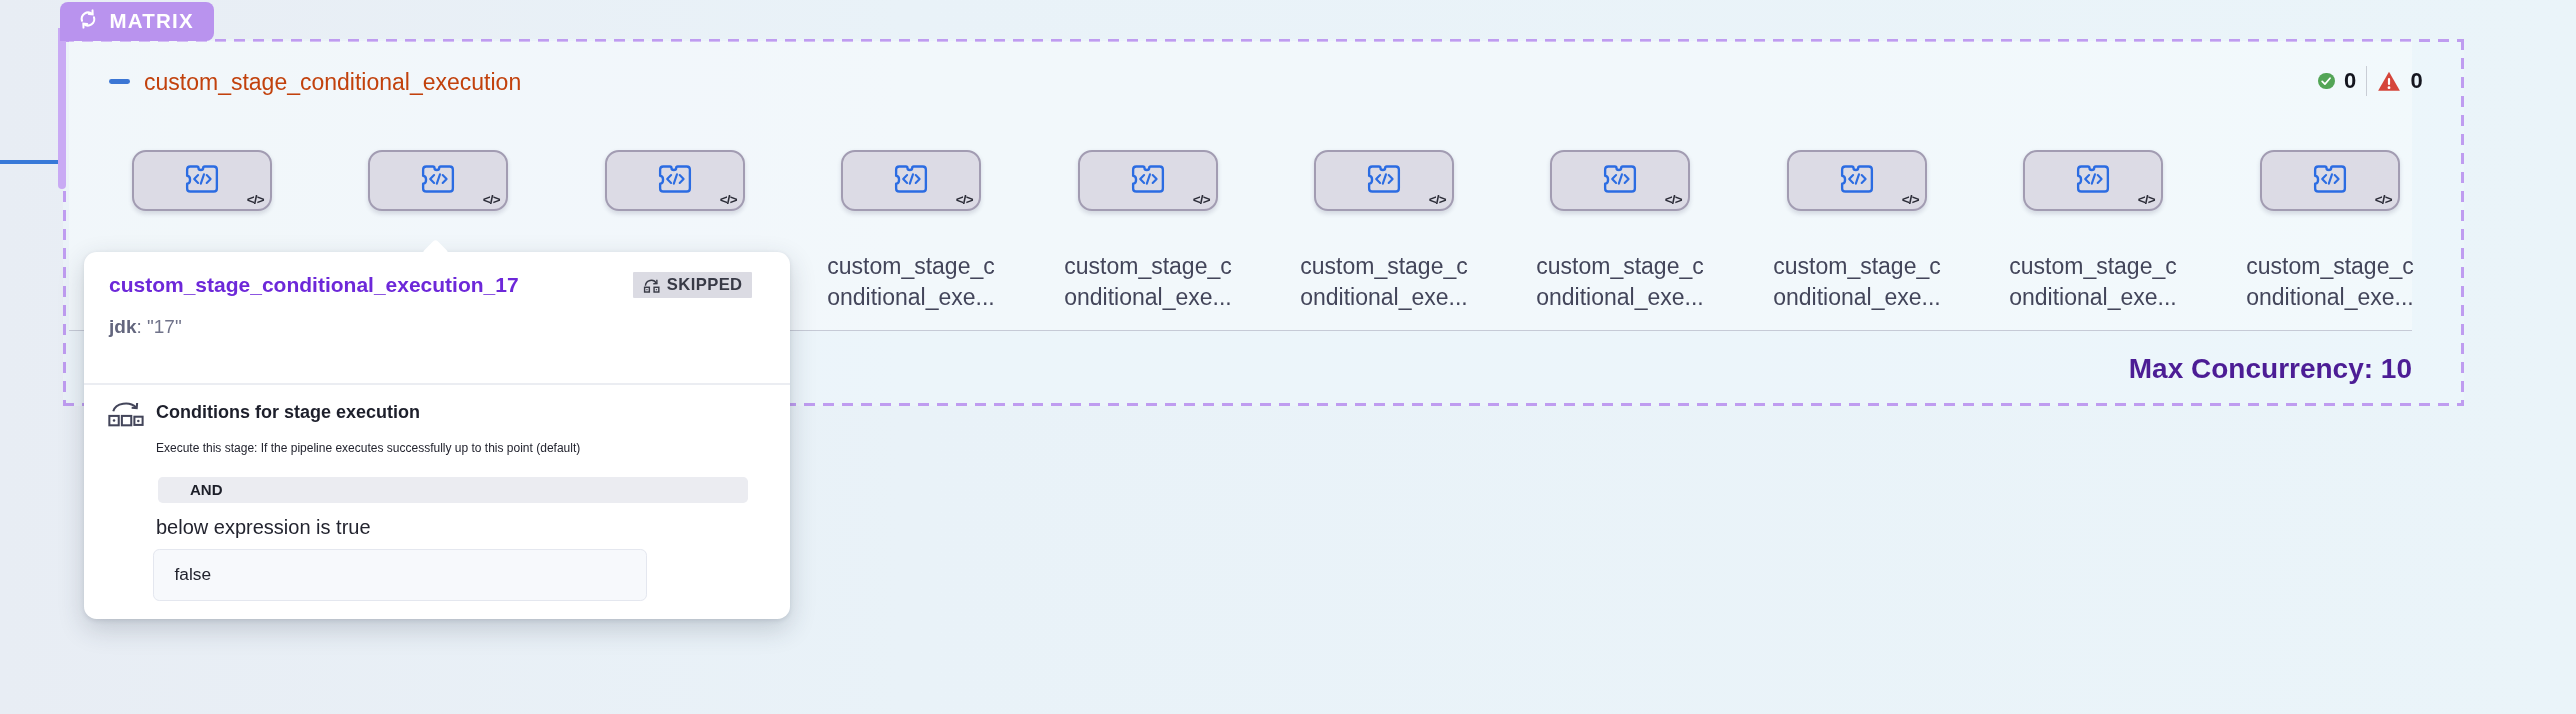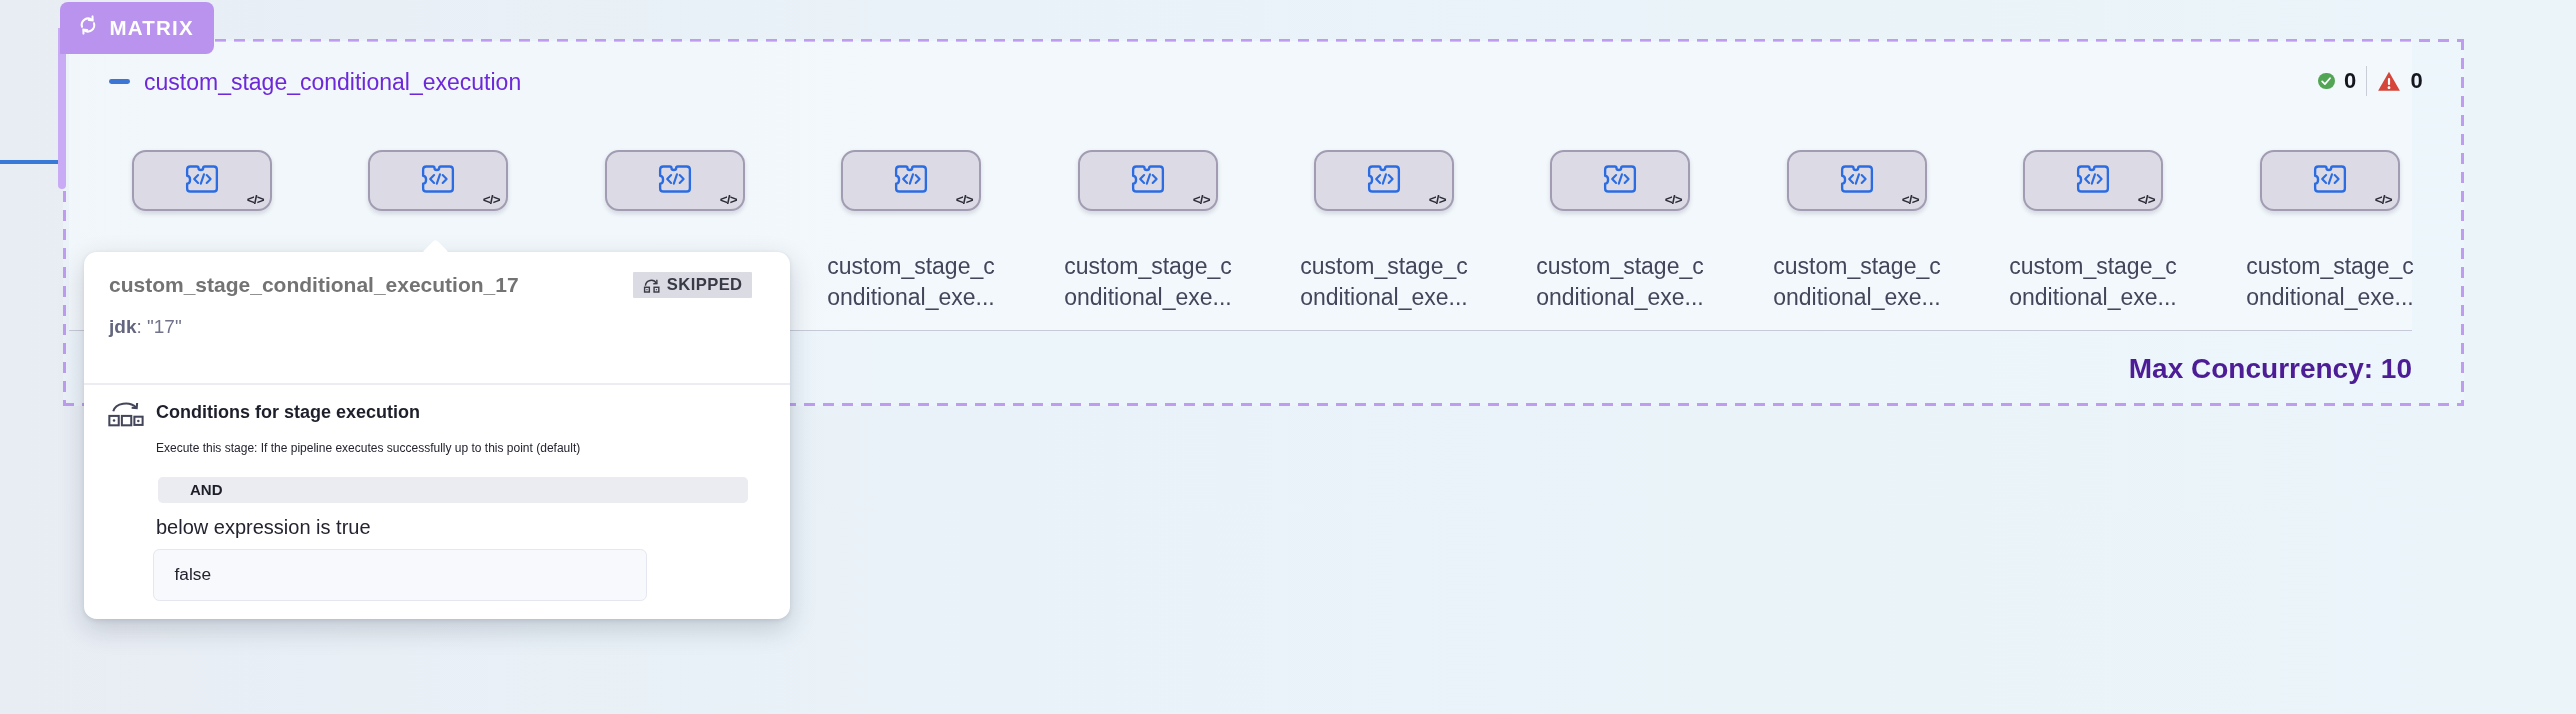--- a/index.html
+++ b/index.html
@@ -9,21 +9,21 @@
     background:linear-gradient(90deg,#e8edf4 0%,#e9f2f8 35%,#eaf4f9 100%);
     position:relative;
   }
 
   
   .connector { position:absolute; left:0; top:160px; width:65px; height:4px; background:#3879d8; z-index:1; }
   .purple-bar { position:absolute; left:58px; top:28px; width:8px; height:161px; background:#c9aaf4; border-radius:0 0 4.7px 4.7px; z-index:3; }
 
   
   .matrix-badge {
-    position:absolute; left:60px; top:1.6px; height:52px; padding:0 20.5px 0 16px;
+    position:absolute; left:60px; top:1.6px; height:39px; padding:0 20.5px 0 16px;
     background:#b993ee; border-radius:8px 8px 8px 0;
     display:flex; align-items:center; gap:9.5px; z-index:4;
     color:#ffffff; font-size:20.5px; font-weight:600; letter-spacing:1.2px;
   }
 
   
   .matrix-box {
     position:absolute; left:63px; top:39px; width:2401px; height:367px; z-index:2;
     background-color:rgba(240,249,252,0.45);
     background-image:
@@ -36,21 +36,21 @@
     background-repeat:no-repeat;
   }
   .cards-panel {
     position:absolute; left:6.3px; top:1.6px; width:2343px; height:290px;
     background:rgba(255,255,255,0.32);
     border-bottom:1.6px solid #c6cad6;
   }
 
   
   .collapse-minus { position:absolute; left:109px; top:79px; width:21px; height:4.7px; border-radius:2.4px; background:#3b76d4; z-index:5; }
-  .matrix-title { position:absolute; left:144px; top:69px; font-size:23px; font-weight:500; color:#6d28d9; z-index:5; }
+  .matrix-title { position:absolute; left:144px; top:69px; font-size:23px; font-weight:500; color:#c2410c; z-index:5; }
 
   
   .status-cluster { position:absolute; left:2318px; top:65px; height:32px; display:flex; align-items:center; gap:9.5px; z-index:5; }
   .check-circle { width:16.6px; height:16.6px; border-radius:50%; background:#53a556; display:flex; align-items:center; justify-content:center; }
   .status-zero { font-size:22px; font-weight:700; color:#15161f; }
   .status-divider { width:1.6px; height:30px; background:#c9cdd5; }
 
   
   .stage-card {
     position:absolute; top:150px; width:140px; height:61px;
@@ -69,21 +69,21 @@
   
   .popover {
     position:absolute; left:84px; top:252px; width:706px; height:367px;
     background:#ffffff; border-radius:12.6px; z-index:10;
     box-shadow:0 9.5px 27px rgba(40,50,70,0.20), 0 1.6px 4.7px rgba(40,50,70,0.10);
   }
   .popover-arrow {
     position:absolute; left:342px; top:-8.7px; width:19px; height:19px;
     background:#ffffff; transform:rotate(45deg); border-radius:3.2px;
   }
-  .pop-title { position:absolute; left:25px; top:21px; font-size:21px; font-weight:700; color:#737373; }
+  .pop-title { position:absolute; left:25px; top:21px; font-size:21px; font-weight:700; color:#6d28d9; }
   .skip-badge {
     position:absolute; right:38px; top:20px; height:26px; padding:0 9.5px;
     background:#dbdbe3; border-radius:1px;
     display:flex; align-items:center; gap:5px;
     font-size:16.6px; font-weight:700; color:#383a46; letter-spacing:0.4px;
   }
   .jdk-line { position:absolute; left:25px; top:64px; font-size:19px; color:#70738a; }
   .jdk-key { font-weight:700; color:#63667e; }
   .pop-divider { position:absolute; left:0; top:131px; width:100%; height:1.6px; background:#ebedf2; }
   .cond-icon { position:absolute; left:22px; top:142px; }

